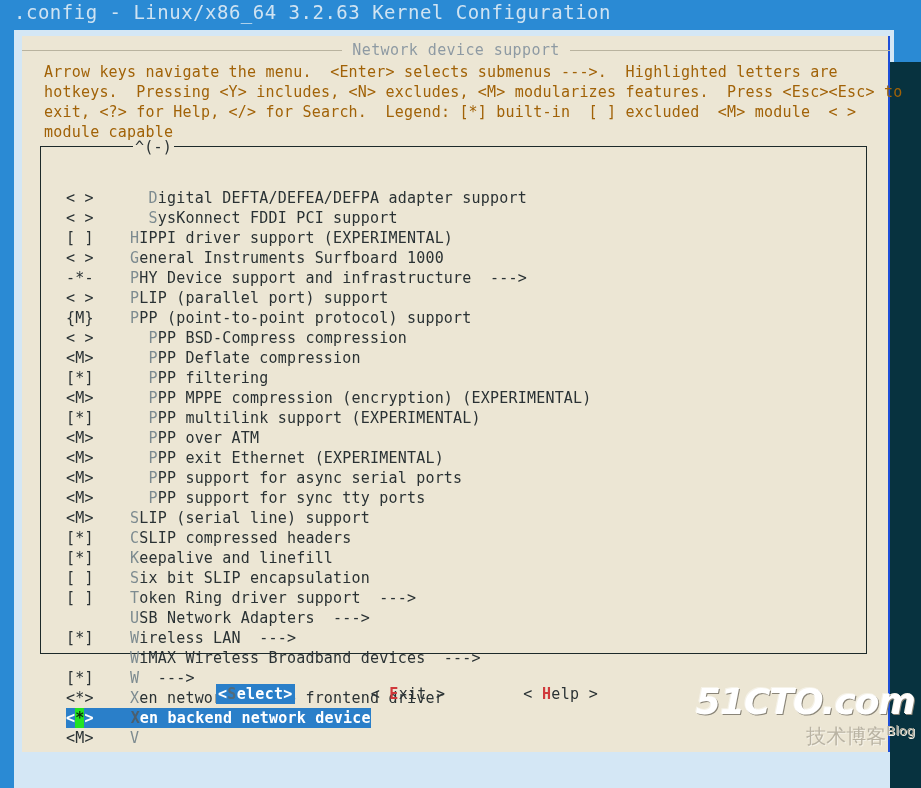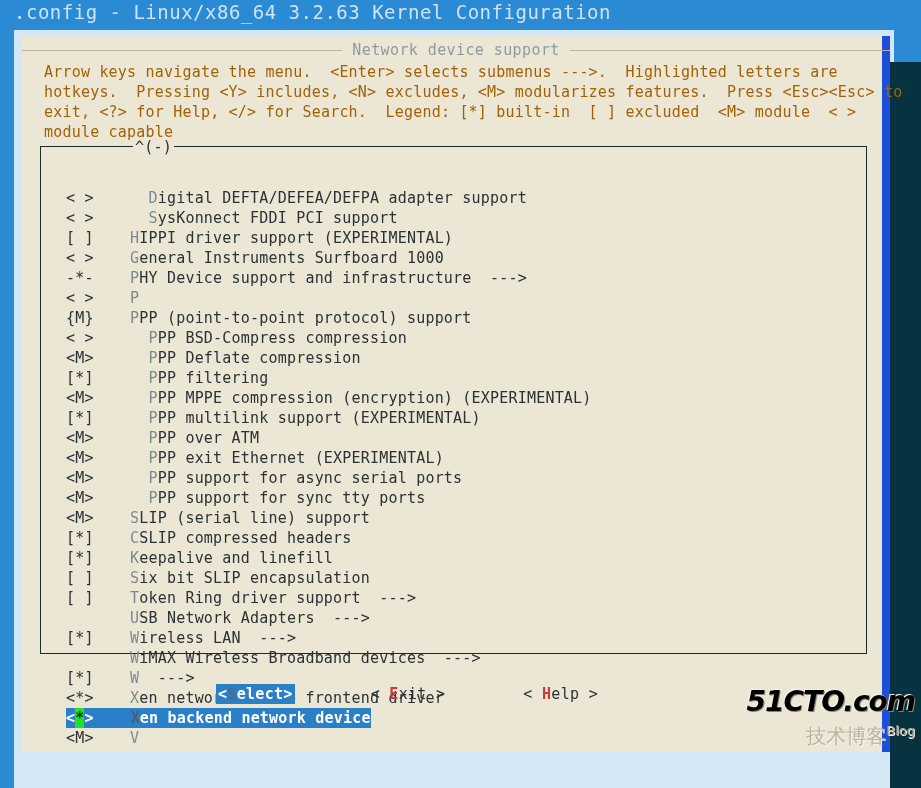--- a/index.html
+++ b/index.html
@@ -54,21 +54,21 @@
   }
 
   
   #dialog {
     position: absolute;
     left: 22px;
     top: 36px;
     width: 868px;
     height: 716px;
     background: #ece6d4;
-    border-right: 8px solid #1d4ed8;
+    border-right: 2px solid #1d4ed8;
     box-sizing: border-box;
   }
 
   
   #dialog-title-row {
     position: absolute;
     left: 0;
     top: 4px;
     width: 868px;
     height: 20px;
@@ -220,24 +220,24 @@
   #watermark {
     position: absolute;
     right: 6px;
     bottom: 36px;
     text-align: right;
     pointer-events: none;
     user-select: none;
   }
   #wm-main {
     font-family: "DejaVu Sans", sans-serif;
-    font-size: 28px;
+    font-size: 36px;
     font-weight: bold;
     font-style: italic;
-    color: #000000;
+    color: #ffffff;
     text-shadow: 1px 1px 0 #8a8578, -1px -1px 0 #f5f2e8;
     line-height: 27px;
     letter-spacing: -1px;
   }
   #wm-sub {
     font-family: "DejaVu Sans", sans-serif;
     font-size: 20px;
     color: #b9b3a3;
     text-shadow: 1px 1px 0 #f5f2e8;
     line-height: 32px;
@@ -276,21 +276,21 @@
       <div class="mf-rule" id="mf-rule-b"></div>
     </div>
     <div id="scroll-marker">^(-)</div>
 
     <div id="menu-list">
         <div class="menu-row"><span class="mark">&lt; &gt;</span><span class="gap">      </span><span class="hot">D</span><span class="label">igital DEFTA/DEFEA/DEFPA adapter support</span></div>
         <div class="menu-row"><span class="mark">&lt; &gt;</span><span class="gap">      </span><span class="hot">S</span><span class="label">ysKonnect FDDI PCI support</span></div>
         <div class="menu-row"><span class="mark">[ ]</span><span class="gap">    </span><span class="hot">H</span><span class="label">IPPI driver support (EXPERIMENTAL)</span></div>
         <div class="menu-row"><span class="mark">&lt; &gt;</span><span class="gap">    </span><span class="hot">G</span><span class="label">eneral Instruments Surfboard 1000</span></div>
         <div class="menu-row"><span class="mark">-*-</span><span class="gap">    </span><span class="hot">P</span><span class="label">HY Device support and infrastructure</span><span class="arrow">  ---&gt;</span></div>
-        <div class="menu-row"><span class="mark">&lt; &gt;</span><span class="gap">    </span><span class="hot">P</span></div>
+        <div class="menu-row"><span class="mark">&lt; &gt;</span><span class="gap">    </span><span class="hot">P</span><span class="label">LIP (parallel port) support</span></div>
         <div class="menu-row"><span class="mark">{M}</span><span class="gap">    </span><span class="hot">P</span><span class="label">PP (point-to-point protocol) support</span></div>
         <div class="menu-row"><span class="mark">&lt; &gt;</span><span class="gap">      </span><span class="hot">P</span><span class="label">PP BSD-Compress compression</span></div>
         <div class="menu-row"><span class="mark">&lt;M&gt;</span><span class="gap">      </span><span class="hot">P</span><span class="label">PP Deflate compression</span></div>
         <div class="menu-row"><span class="mark">[*]</span><span class="gap">      </span><span class="hot">P</span><span class="label">PP filtering</span></div>
         <div class="menu-row"><span class="mark">&lt;M&gt;</span><span class="gap">      </span><span class="hot">P</span><span class="label">PP MPPE compression (encryption) (EXPERIMENTAL)</span></div>
         <div class="menu-row"><span class="mark">[*]</span><span class="gap">      </span><span class="hot">P</span><span class="label">PP multilink support (EXPERIMENTAL)</span></div>
         <div class="menu-row"><span class="mark">&lt;M&gt;</span><span class="gap">      </span><span class="hot">P</span><span class="label">PP over ATM</span></div>
         <div class="menu-row"><span class="mark">&lt;M&gt;</span><span class="gap">      </span><span class="hot">P</span><span class="label">PP exit Ethernet (EXPERIMENTAL)</span></div>
         <div class="menu-row"><span class="mark">&lt;M&gt;</span><span class="gap">      </span><span class="hot">P</span><span class="label">PP support for async serial ports</span></div>
         <div class="menu-row"><span class="mark">&lt;M&gt;</span><span class="gap">      </span><span class="hot">P</span><span class="label">PP support for sync tty ports</span></div>

